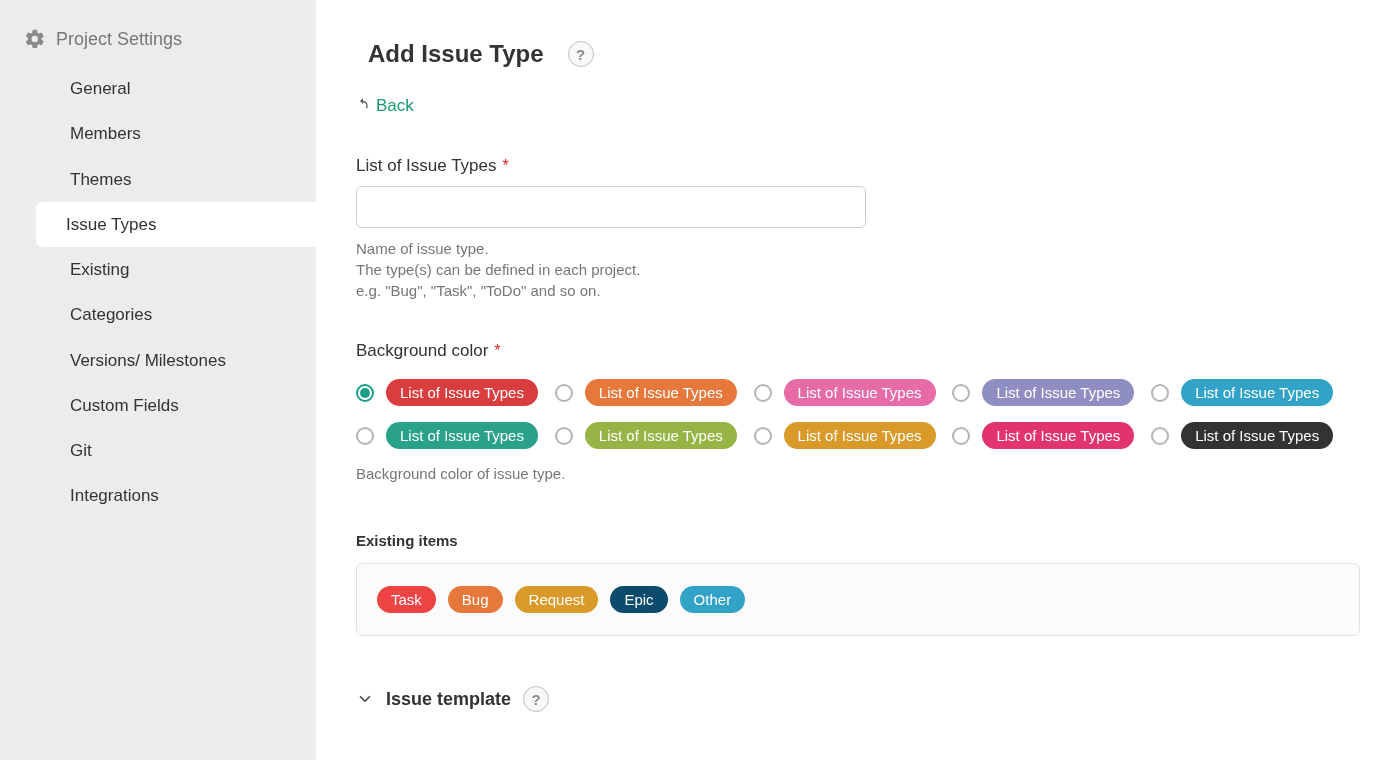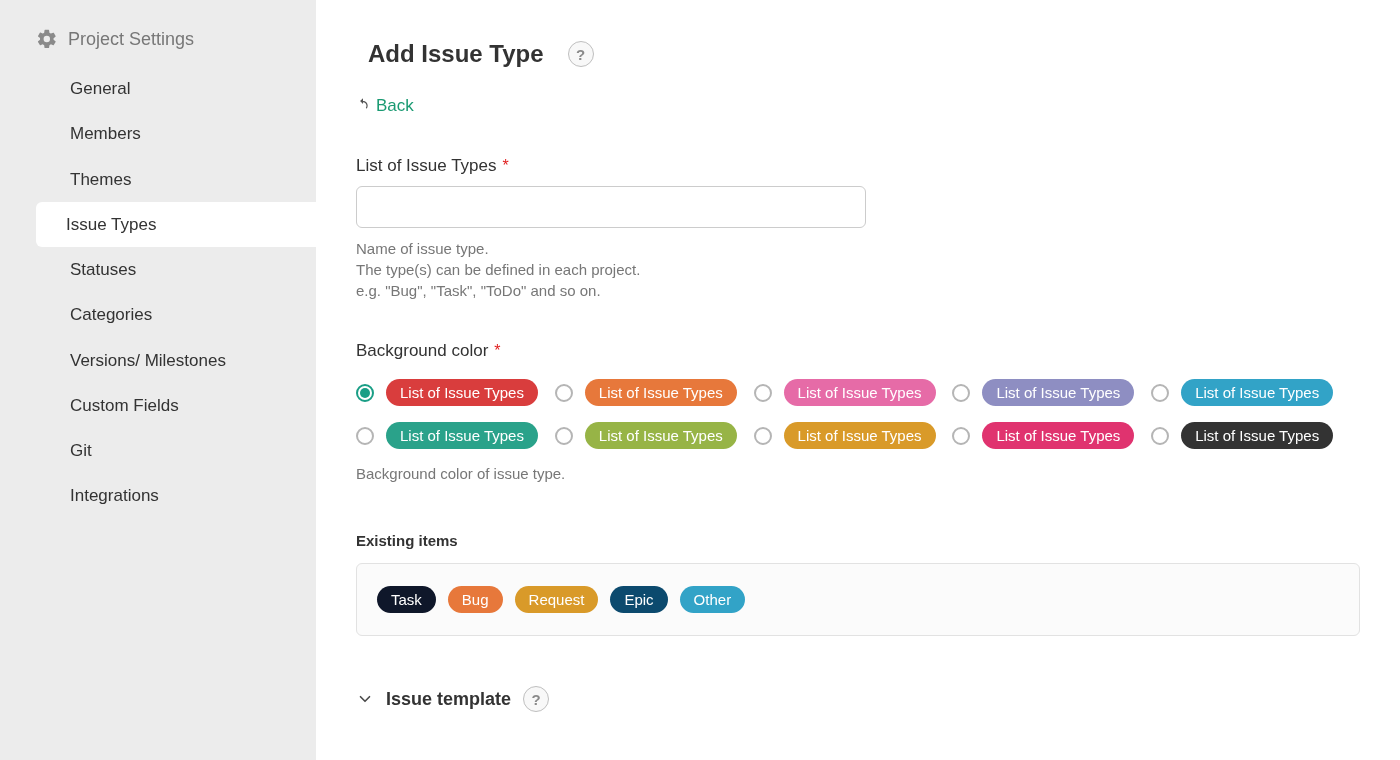--- a/index.html
+++ b/index.html
@@ -14,21 +14,21 @@
     --help-border:#bfbfbf;
     --help-bg:#f8f8f8;
     --submit:#1a9e86;
     --required:#e02020;
   }
   *{box-sizing:border-box;}
   html,body{margin:0;padding:0;height:100%;background:var(--bg);font-family:-apple-system,BlinkMacSystemFont,'Segoe UI',Helvetica,Arial,sans-serif;color:var(--text);}
   .app{display:flex;min-height:760px;}
   
   .sidebar{width:316px;background:var(--sidebar-bg);padding-top:24px;}
-  .sidebar-header{display:flex;align-items:center;gap:10px;padding:4px 20px 16px 36px;color:var(--muted);font-size:18px;}
+  .sidebar-header{display:flex;align-items:center;gap:10px;padding:4px 20px 16px 24px;color:var(--muted);font-size:18px;}
   .gear-icon svg{display:block;}
   .nav-list{display:flex;flex-direction:column;}
   .nav-item{padding:12px 20px 12px 70px;font-size:17px;color:var(--text);cursor:pointer;line-height:1.25;}
   .nav-item.active{background:#ffffff;border-top-left-radius:6px;border-bottom-left-radius:6px;margin-left:36px;padding-left:30px;}
   
   .main{flex:1;padding:28px 40px 40px 40px;max-width:1084px;}
   .page-title-row{display:flex;align-items:center;gap:12px;}
   .page-title{font-size:24px;font-weight:700;margin:12px;}
   .help-badge{width:26px;height:26px;border-radius:50%;border:1px solid var(--help-border);background:var(--help-bg);display:flex;align-items:center;justify-content:center;font-size:15px;font-weight:700;color:#8a8a8a;cursor:pointer;}
   .back-row{display:flex;align-items:center;gap:6px;margin-top:16px;font-size:17px;}
@@ -69,21 +69,21 @@
             <path d="M19.14,12.94a7.14,7.14,0,0,0,.05-.94,7.14,7.14,0,0,0-.05-.94l2.11-1.65a.5.5,0,0,0,.12-.64l-2-3.46a.5.5,0,0,0-.61-.22l-2.49,1a7,7,0,0,0-1.62-.94l-.38-2.65A.5.5,0,0,0,13.78,2H9.78a.5.5,0,0,0-.49.42L8.91,5.07a7,7,0,0,0-1.62.94l-2.49-1a.5.5,0,0,0-.61.22l-2,3.46a.5.5,0,0,0,.12.64L4.42,11a7.14,7.14,0,0,0-.05.94,7.14,7.14,0,0,0,.05.94L2.31,14.53a.5.5,0,0,0-.12.64l2,3.46a.5.5,0,0,0,.61.22l2.49-1a7,7,0,0,0,1.62.94l.38,2.65a.5.5,0,0,0,.49.42h4a.5.5,0,0,0,.49-.42l.38-2.65a7,7,0,0,0,1.62-.94l2.49,1a.5.5,0,0,0,.61-.22l2-3.46a.5.5,0,0,0-.12-.64ZM11.78,15.5A3.5,3.5,0,1,1,15.28,12,3.5,3.5,0,0,1,11.78,15.5Z"></path>
           </svg>
       </span>
       <span>Project Settings</span>
     </div>
     <nav class="nav-list" id="sidebar-nav">
         <div class="nav-item">General</div>
         <div class="nav-item">Members</div>
         <div class="nav-item">Themes</div>
         <div class="nav-item active">Issue Types</div>
-        <div class="nav-item">Statuses</div>
+        <div class="nav-item">Existing</div>
         <div class="nav-item">Categories</div>
         <div class="nav-item">Versions/ Milestones</div>
         <div class="nav-item">Custom Fields</div>
         <div class="nav-item">Git</div>
         <div class="nav-item">Integrations</div>
       </nav>
   </aside>
 
   <main class="main">
     <div class="page-title-row">
@@ -159,21 +159,21 @@
             <span class="radio"></span>
             <span class="pill" style="background: rgb(51, 51, 51);">List of Issue Types</span>
           </div>
         </div>
       <div class="hint" style="margin-top:14px;">Background color of issue type.</div>
     </div>
 
     <div>
       <div class="existing-title">Existing items</div>
       <div class="existing-box" id="existing-box">
-          <span class="pill sm" style="background: #0f172a;">Task</span>
+          <span class="pill sm" style="background: #ef4444;">Task</span>
           <span class="pill sm" style="background: rgb(231, 120, 59);">Bug</span>
           <span class="pill sm" style="background: rgb(217, 154, 41);">Request</span>
           <span class="pill sm" style="background: #0c4a6e;">Epic</span>
           <span class="pill sm" style="background: rgb(50, 163, 199);">Other</span>
         </div>
     </div>
 
     <div class="collapsible">
       <span class="chevron">
         <svg width="18" height="18" viewBox="0 0 24 24" fill="none" stroke="#4a4a4a" stroke-width="2.2" stroke-linecap="round" stroke-linejoin="round">

